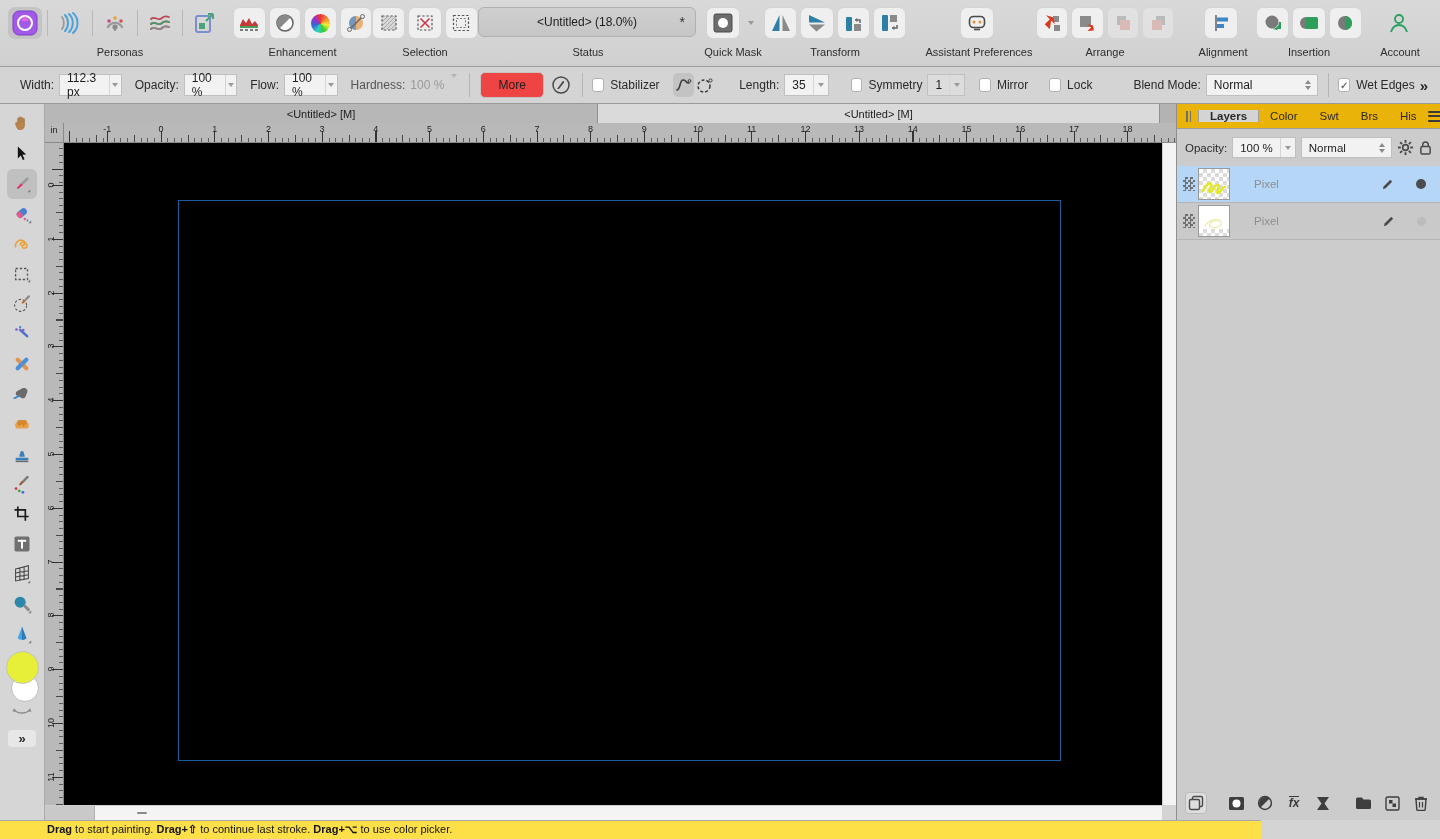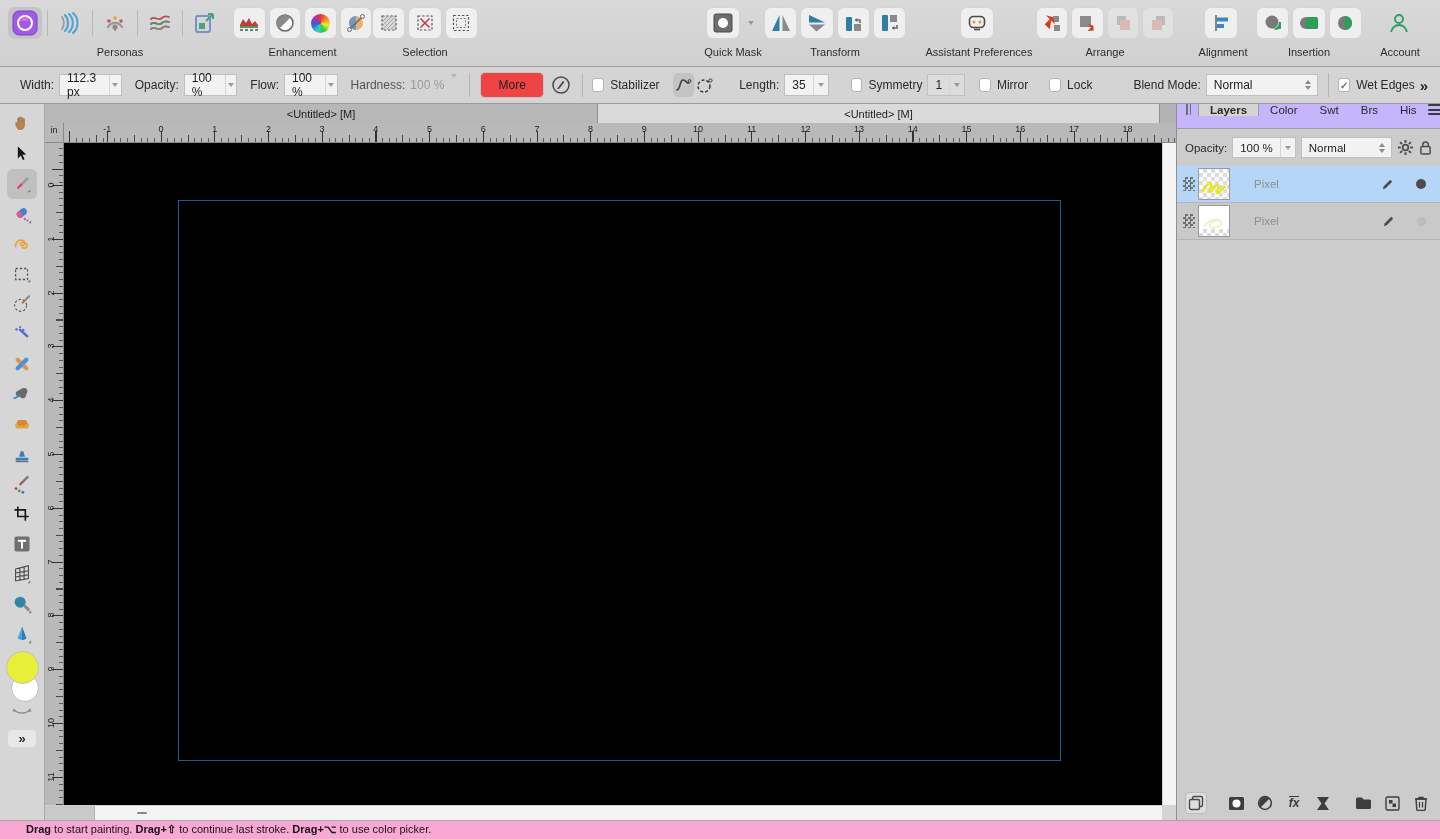--- a/index.html
+++ b/index.html
@@ -75,21 +75,21 @@
   .vnum{position:absolute;left:0px;transform:translateY(-50%) rotate(-90deg);font-size:9px;color:#1f1f1f;width:12px;text-align:center}
   .canvas{position:absolute;left:19px;top:39px;right:14px;bottom:15px;background:#000}
   .page{position:absolute;left:114px;top:57px;width:883px;height:561px;border:1px solid #1d5c9c;box-sizing:border-box}
   .vscroll{position:absolute;right:0;top:39px;width:14px;bottom:15px;background:#f4f4f4;border-left:1px solid #cfcfcf;box-sizing:border-box}
   .hscroll{position:absolute;left:0;right:14px;bottom:0;height:15px;background:#f4f4f4;border-top:1px solid #cfcfcf;box-sizing:border-box}
   .hcorner{position:absolute;left:0;top:0;width:50px;height:15px;background:#c9c9c9;border-right:1px solid #b2b2b2;box-sizing:border-box}
   .hthumb{position:absolute;left:92px;top:6px;width:10px;height:2px;background:#8a8a8a;border-radius:1px}
 
   
   .rpanel{position:absolute;right:0;top:104px;width:264px;bottom:19px;background:#cccccc;border-left:1px solid #8f8f8f;box-sizing:border-box}
-  .ptabs{position:absolute;left:0;top:0;right:0;height:25px;background:#c4b5fd;border-bottom:1px solid #9e9e9e;display:flex;align-items:flex-start;font-size:11.5px;color:#2a2a2a;box-sizing:border-box}
+  .ptabs{position:absolute;left:0;top:0;right:0;height:25px;background:#eab308;border-bottom:1px solid #9e9e9e;display:flex;align-items:center;font-size:11.5px;color:#2a2a2a;box-sizing:border-box}
   .ptab{display:flex;align-items:center;padding:0 11px}
   .ptab.active{background:#d4d4d4;border-left:1px solid #9e9e9e;border-right:1px solid #9e9e9e;font-weight:bold}
   .grip{display:flex;align-items:center;gap:2px;padding:0 7px 0 9px}
   .grip i{display:block;width:1.5px;height:11px;background:#6e6e6e}
   .burger{margin-left:auto;display:flex;flex-direction:column;justify-content:center;gap:2.5px;padding-right:10px}
   .burger i{display:block;width:17px;height:2px;background:#3a3a3a;border-radius:1px}
   .pctrl{position:absolute;left:0;top:25px;right:0;height:37px;display:flex;align-items:center;padding:0 8px;font-size:11.5px;color:#2a2a2a;box-sizing:border-box;gap:5px}
   .lrow{position:absolute;left:0;right:0;height:37px;display:flex;align-items:center;box-sizing:border-box;border-bottom:1px solid #b5b5b5}
   .lrow.sel{background:#b5d6f6}
   .lrow.plain{background:#c9c9c9}
@@ -100,21 +100,21 @@
   .lico{margin-left:auto;display:flex;align-items:center;gap:22px;padding-right:14px}
   .dot1{width:10px;height:10px;border-radius:50%;background:#4c4c4c}
   .dot2{width:9px;height:9px;border-radius:50%;background:#bcbcbc}
   .pbottom{position:absolute;left:0;right:0;bottom:0;height:34px;display:flex;align-items:center;padding:0 8px;box-sizing:border-box;gap:7px}
   .pbtn{width:22px;height:22px;display:flex;align-items:center;justify-content:center}
   .pbtn.pressed{background:#dedede;border:1px solid #bbb;border-radius:4px;box-sizing:border-box}
   .fx{font-size:12px;font-style:italic;font-weight:bold;color:#3a3a3a;border-top:1.5px solid #3a3a3a;line-height:13px;padding-top:0px}
   .sp{flex:1}
 
   
-  .sbar{position:absolute;left:0;bottom:0;width:1440px;height:19px;background:#f9a8d4;border-top:1px solid #a8a8a8;box-sizing:border-box;font-size:11px;color:#141414;line-height:17px;padding-left:26px}
+  .sbar{position:absolute;left:0;bottom:0;width:1261px;height:19px;background:#fde047;border-top:1px solid #a8a8a8;box-sizing:border-box;font-size:11px;color:#141414;line-height:17px;padding-left:47px}
   .sbar b{font-weight:bold}
 </style>
 </head>
 <body>
 
 <div class="app">
 
   <div class="tb">
 
     <div class="grp" style="left:8px;width:224px">
@@ -213,20 +213,27 @@
         <div class="tbtn">
           <svg width="20" height="20" viewBox="0 0 20 20">
               <rect x="2.5" y="2.5" width="15" height="15" fill="none" stroke="#555" stroke-width="1.2" stroke-dasharray="2.4 1.8"></rect>
               <rect x="5.5" y="5.5" width="9" height="9" fill="none" stroke="#777" stroke-width="1" stroke-dasharray="2 1.6"></rect>
             </svg>
         </div>
       </div>
       <div class="glabel">Selection</div>
     </div>
 
+    <div class="grp" style="left:478px;width:220px">
+      <div class="docstat">
+        <span>&lt;Untitled&gt; (18.0%)</span>
+        <span class="star">*</span>
+      </div>
+      <div class="glabel">Status</div>
+    </div>
 
     <div class="grp" style="left:706px;width:54px">
       <div class="grow">
         <div class="tbtn">
           <svg width="22" height="20" viewBox="0 0 22 20">
               <rect x="2" y="1" width="18" height="18" rx="2" fill="#6d6d6d" stroke="#4a4a4a"></rect>
               <circle cx="11" cy="10" r="5" fill="#fff"></circle>
             </svg>
         </div>
         <div class="qchev">

